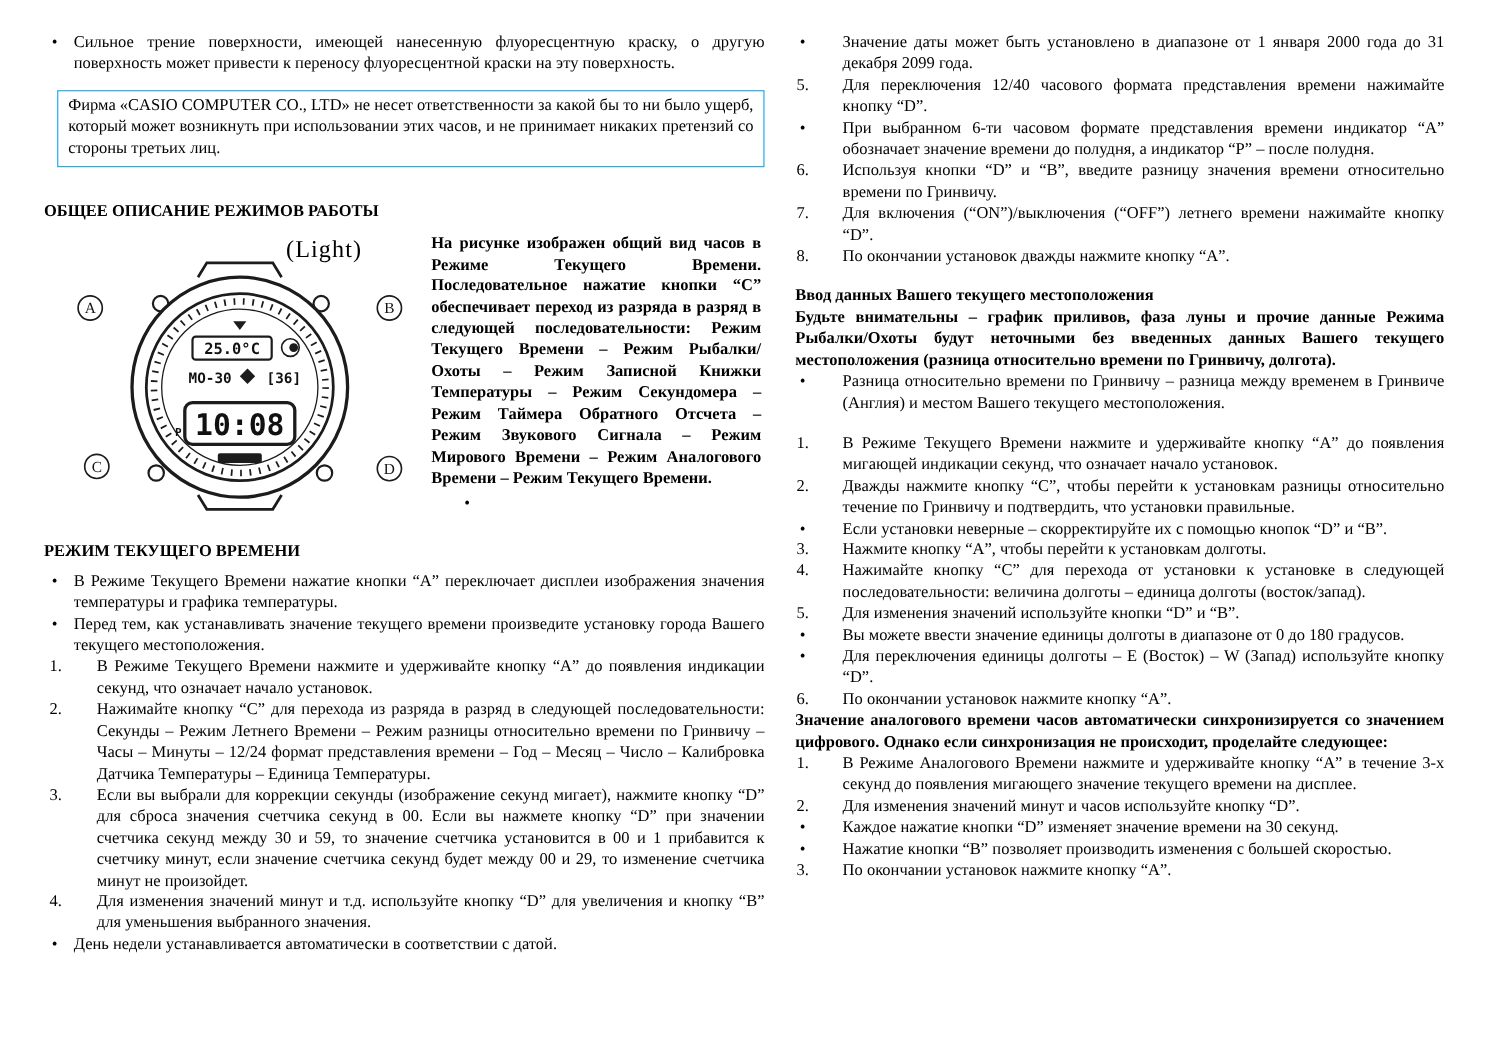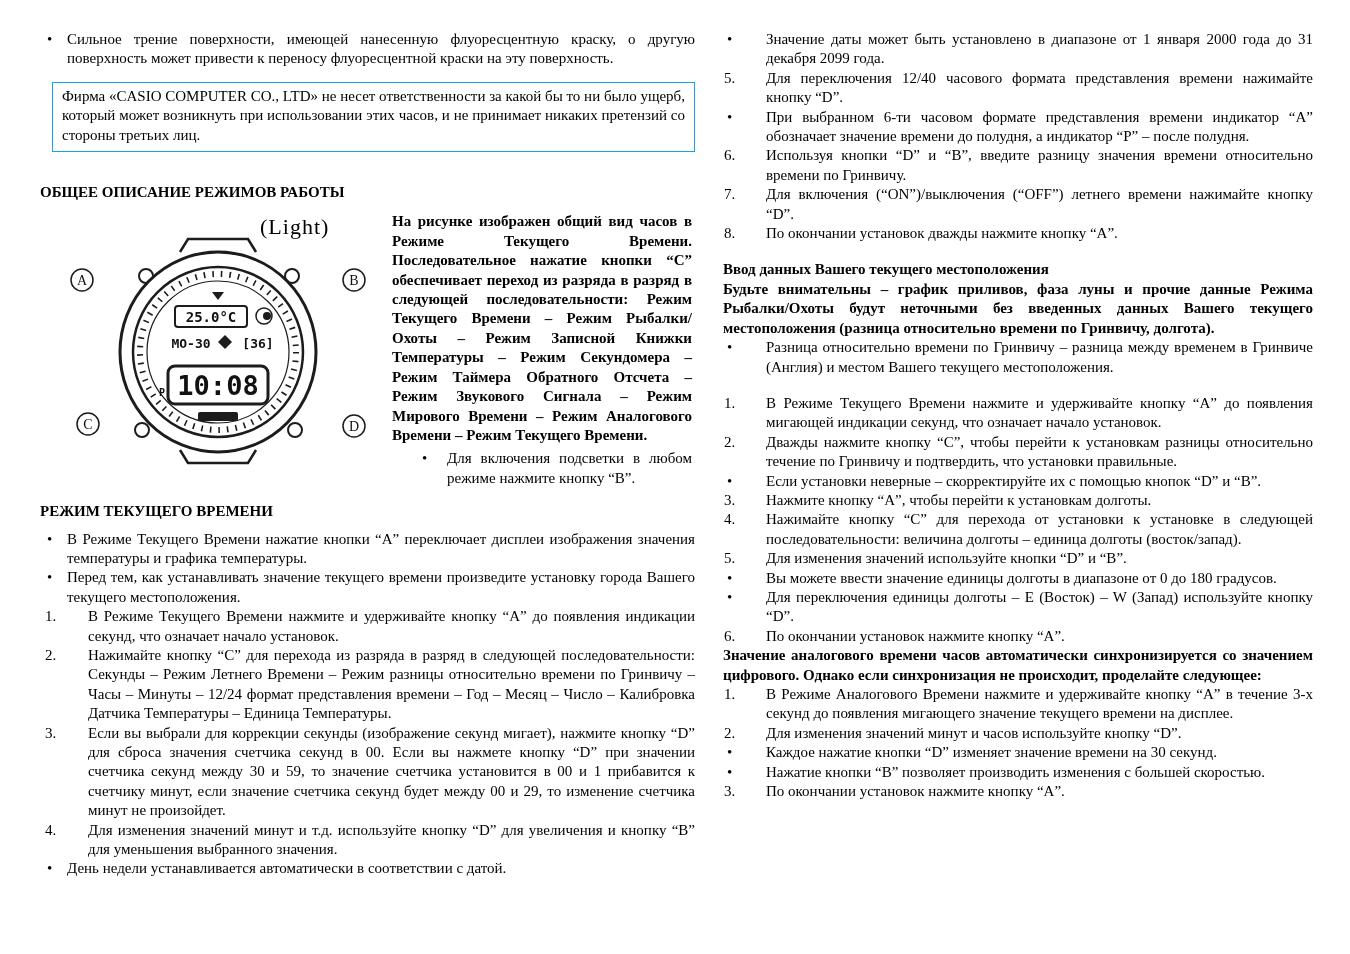--- a/index.html
+++ b/index.html
@@ -117,21 +117,20 @@
             <circle cx="302" cy="192" r="11" fill="none" stroke="#1c1c1c" stroke-width="1.5"></circle>
             <text x="302" y="197" text-anchor="middle">D</text>
           </g>
         </svg>
       </div>
 
       <div class="figure-text">
           <div class="para">На рисунке изображен общий вид часов в Режиме Текущего Времени. Последовательное нажатие кнопки “С” обеспечивает переход из разряда в разряд в следующей последовательности: Режим Текущего Времени – Режим Рыбалки/Охоты – Режим Записной Книжки Температуры – Режим Секундомера – Режим Таймера Обратного Отсчета – Режим Звукового Сигнала – Режим Мирового Времени – Режим Аналогового Времени – Режим Текущего Времени.</div>
           <div class="li bullet">
             <span class="marker">•</span>
-            <span class="li-text">Для включения подсветки в любом режиме нажмите кнопку “В”.</span>
           </div>
         </div>
     </div>
 
     <div class="blocks">
         <div class="heading-center">РЕЖИМ ТЕКУЩЕГО ВРЕМЕНИ</div>
         <div class="li bullet">
           <span class="marker">•</span>
           <span class="li-text">В Режиме Текущего Времени нажатие кнопки “А” переключает дисплеи изображения значения температуры и графика температуры.</span>
         </div>

